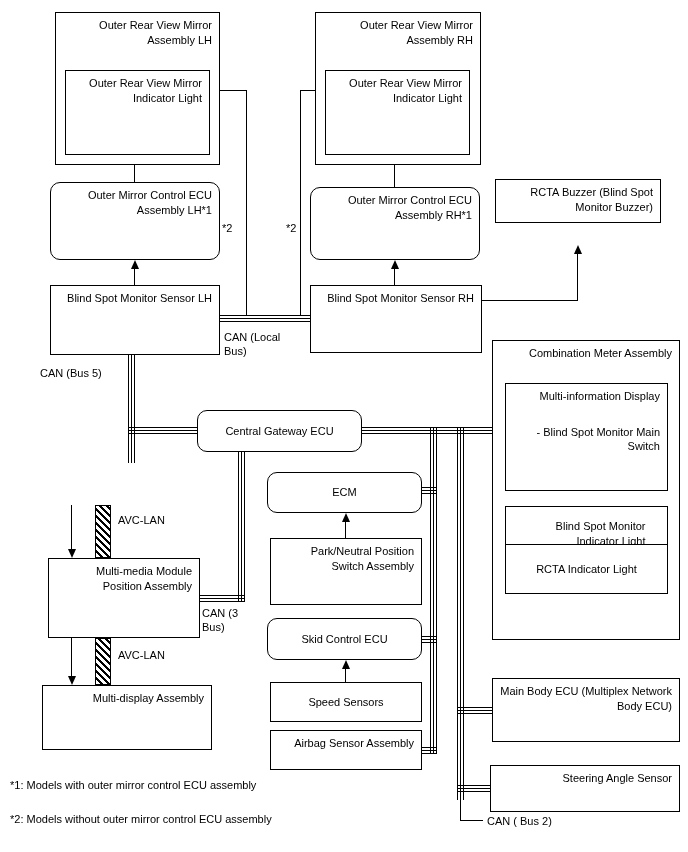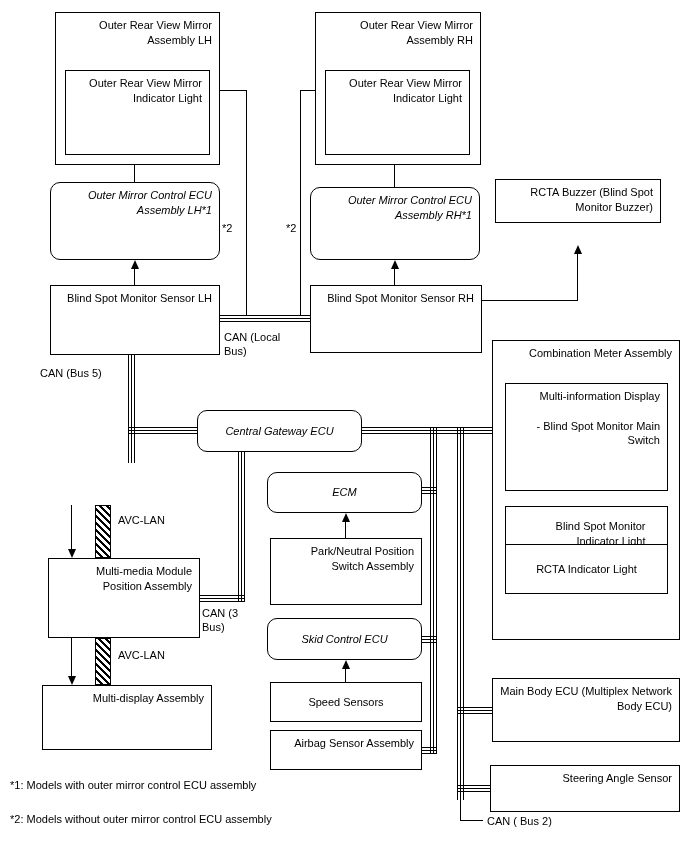--- a/index.html
+++ b/index.html
@@ -1,21 +1,21 @@
 <!DOCTYPE html>
 <html><head>
 <meta charset="utf-8">
 <style>
   html,body { margin:0; padding:0; background:#fff; }
   .canvas {
     position:relative; width:688px; height:852px; background:#fff; overflow:hidden;
     font-family:"Liberation Sans", sans-serif; font-size:11px; color:#000;
   }
   .box { position:absolute; border:1px solid #000; background:#fff; box-sizing:border-box; }
-  .rounded { border-radius:10px;font-style:italic; }
+  .rounded { border-radius:10px; }
   .bt { padding:5px 7px; line-height:1.32;text-align:right; }
   .nopad { padding:0; }
   .center { display:flex; align-items:center; justify-content:center; text-align:center; }
   .vcenter { display:flex; align-items:center; }
   .lv  { position:absolute; width:1px; background:#000; }
   .lhz { position:absolute; height:1px; background:#000; }
   .bus-h { position:absolute; height:7px;
     background:linear-gradient(to bottom,#000 0 1px,transparent 1px 3px,#000 3px 4px,transparent 4px 6px,#000 6px 7px); }
   .bus-v { position:absolute; width:7px;
     background:linear-gradient(to right,#000 0 1px,transparent 1px 3px,#000 3px 4px,transparent 4px 6px,#000 6px 7px); }
@@ -109,21 +109,21 @@
   </div>
   <div class="box" style="left:310px;top:285px;width:172px;height:68px">
     <div class="bt">Blind Spot Monitor Sensor RH</div>
   </div>
 
   <div class="box" style="left:492px;top:340px;width:188px;height:300px">
     <div class="bt">Combination Meter Assembly</div>
   </div>
   <div class="box" style="left:505px;top:383px;width:163px;height:108px">
     <div class="bt">Multi-information Display</div>
-    <div class="bt" style="padding-top:0;margin-top:10px">- Blind Spot Monitor Main Switch</div>
+    <div class="bt" style="padding-top:0;margin-top:16px">- Blind Spot Monitor Main Switch</div>
   </div>
   <div class="box center" style="left:505px;top:506px;width:163px;height:56px">
     <div class="bt nopad" style="max-width:118px">Blind Spot Monitor Indicator Light</div>
   </div>
   <div class="box center" style="left:505px;top:544px;width:163px;height:50px">
     <div class="bt nopad">RCTA Indicator Light</div>
   </div>
 
   <div class="box rounded center" style="left:197px;top:410px;width:165px;height:42px">
     <div class="bt nopad">Central Gateway ECU</div>

